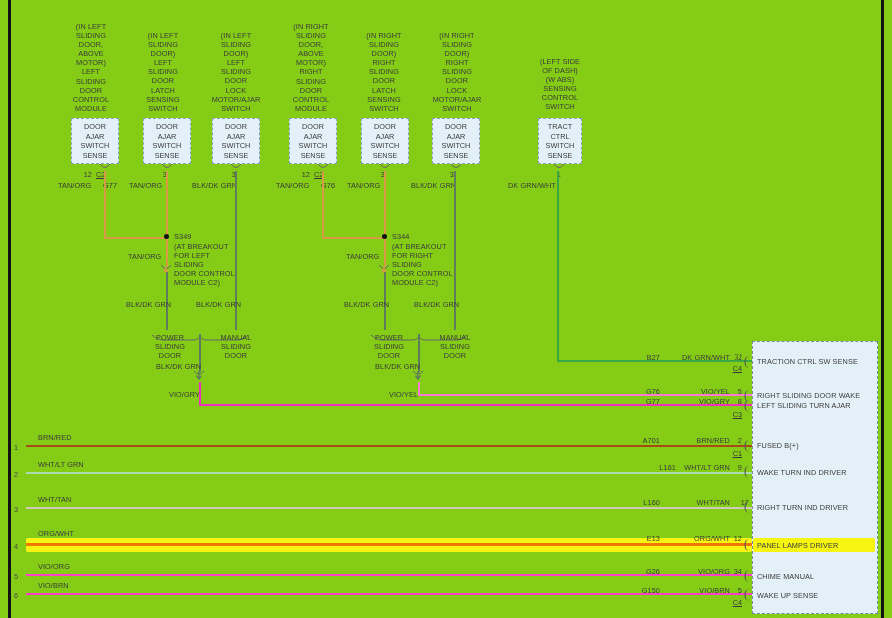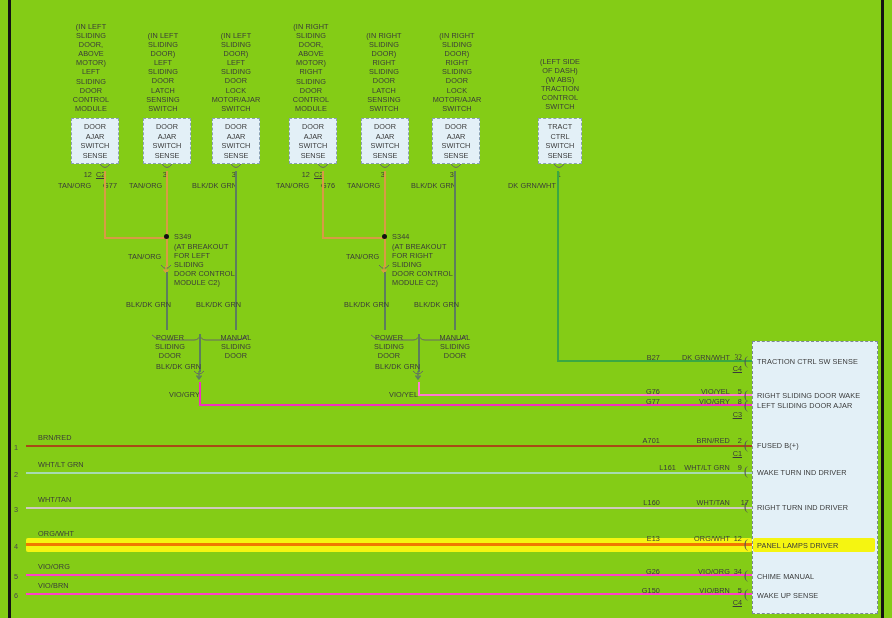--- a/index.html
+++ b/index.html
@@ -156,21 +156,21 @@
 DOOR)
 RIGHT
 SLIDING
 DOOR
 LOCK
 MOTOR/AJAR
 SWITCH</div>
   <div class="lbl c" style="left:527px;top:57px;width:66px;">(LEFT SIDE
 OF DASH)
 (W ABS)
-TRACTION
+SENSING
 CONTROL
 SWITCH</div>
 
   <div class="comp" style="left:71px;top:118px;width:48px;height:46px;">
     <div class="ctext">DOOR
 AJAR
 SWITCH
 SENSE</div>
   </div>
   <div class="comp" style="left:143px;top:118px;width:48px;height:46px;">
@@ -412,21 +412,21 @@
   <div class="lbl r" style="left:668px;top:387px;width:62px;">VIO/YEL</div>
   <div class="lbl r" style="left:726px;top:387px;width:16px;">5</div>
   <div class="brk" style="left:744px;top:390px;">(</div>
   <div class="lbl" style="left:757px;top:391px;">RIGHT SLIDING DOOR WAKE</div>
 
   <div class="lbl r" style="left:620px;top:397px;width:40px;">G77</div>
   <div class="lbl r" style="left:668px;top:397px;width:62px;">VIO/GRY</div>
   <div class="lbl r" style="left:726px;top:397px;width:16px;">8</div>
   <div class="pin-underline" style="left:726px;top:410px;width:16px;">C3</div>
   <div class="brk" style="left:744px;top:400px;">(</div>
-  <div class="lbl" style="left:757px;top:401px;">LEFT SLIDING DOOR AJAR</div>
+  <div class="lbl" style="left:757px;top:401px;">LEFT SLIDING TURN AJAR</div>
 
   <div class="lbl r" style="left:620px;top:436px;width:40px;">A701</div>
   <div class="lbl r" style="left:668px;top:436px;width:62px;">BRN/RED</div>
   <div class="lbl r" style="left:726px;top:436px;width:16px;">2</div>
   <div class="pin-underline" style="left:726px;top:449px;width:16px;">C1</div>
   <div class="brk" style="left:744px;top:440px;">(</div>
   <div class="lbl" style="left:757px;top:441px;">FUSED B(+)</div>
 
   <div class="lbl r" style="left:636px;top:463px;width:40px;">L161</div>
   <div class="lbl r" style="left:668px;top:463px;width:62px;">WHT/LT GRN</div>

